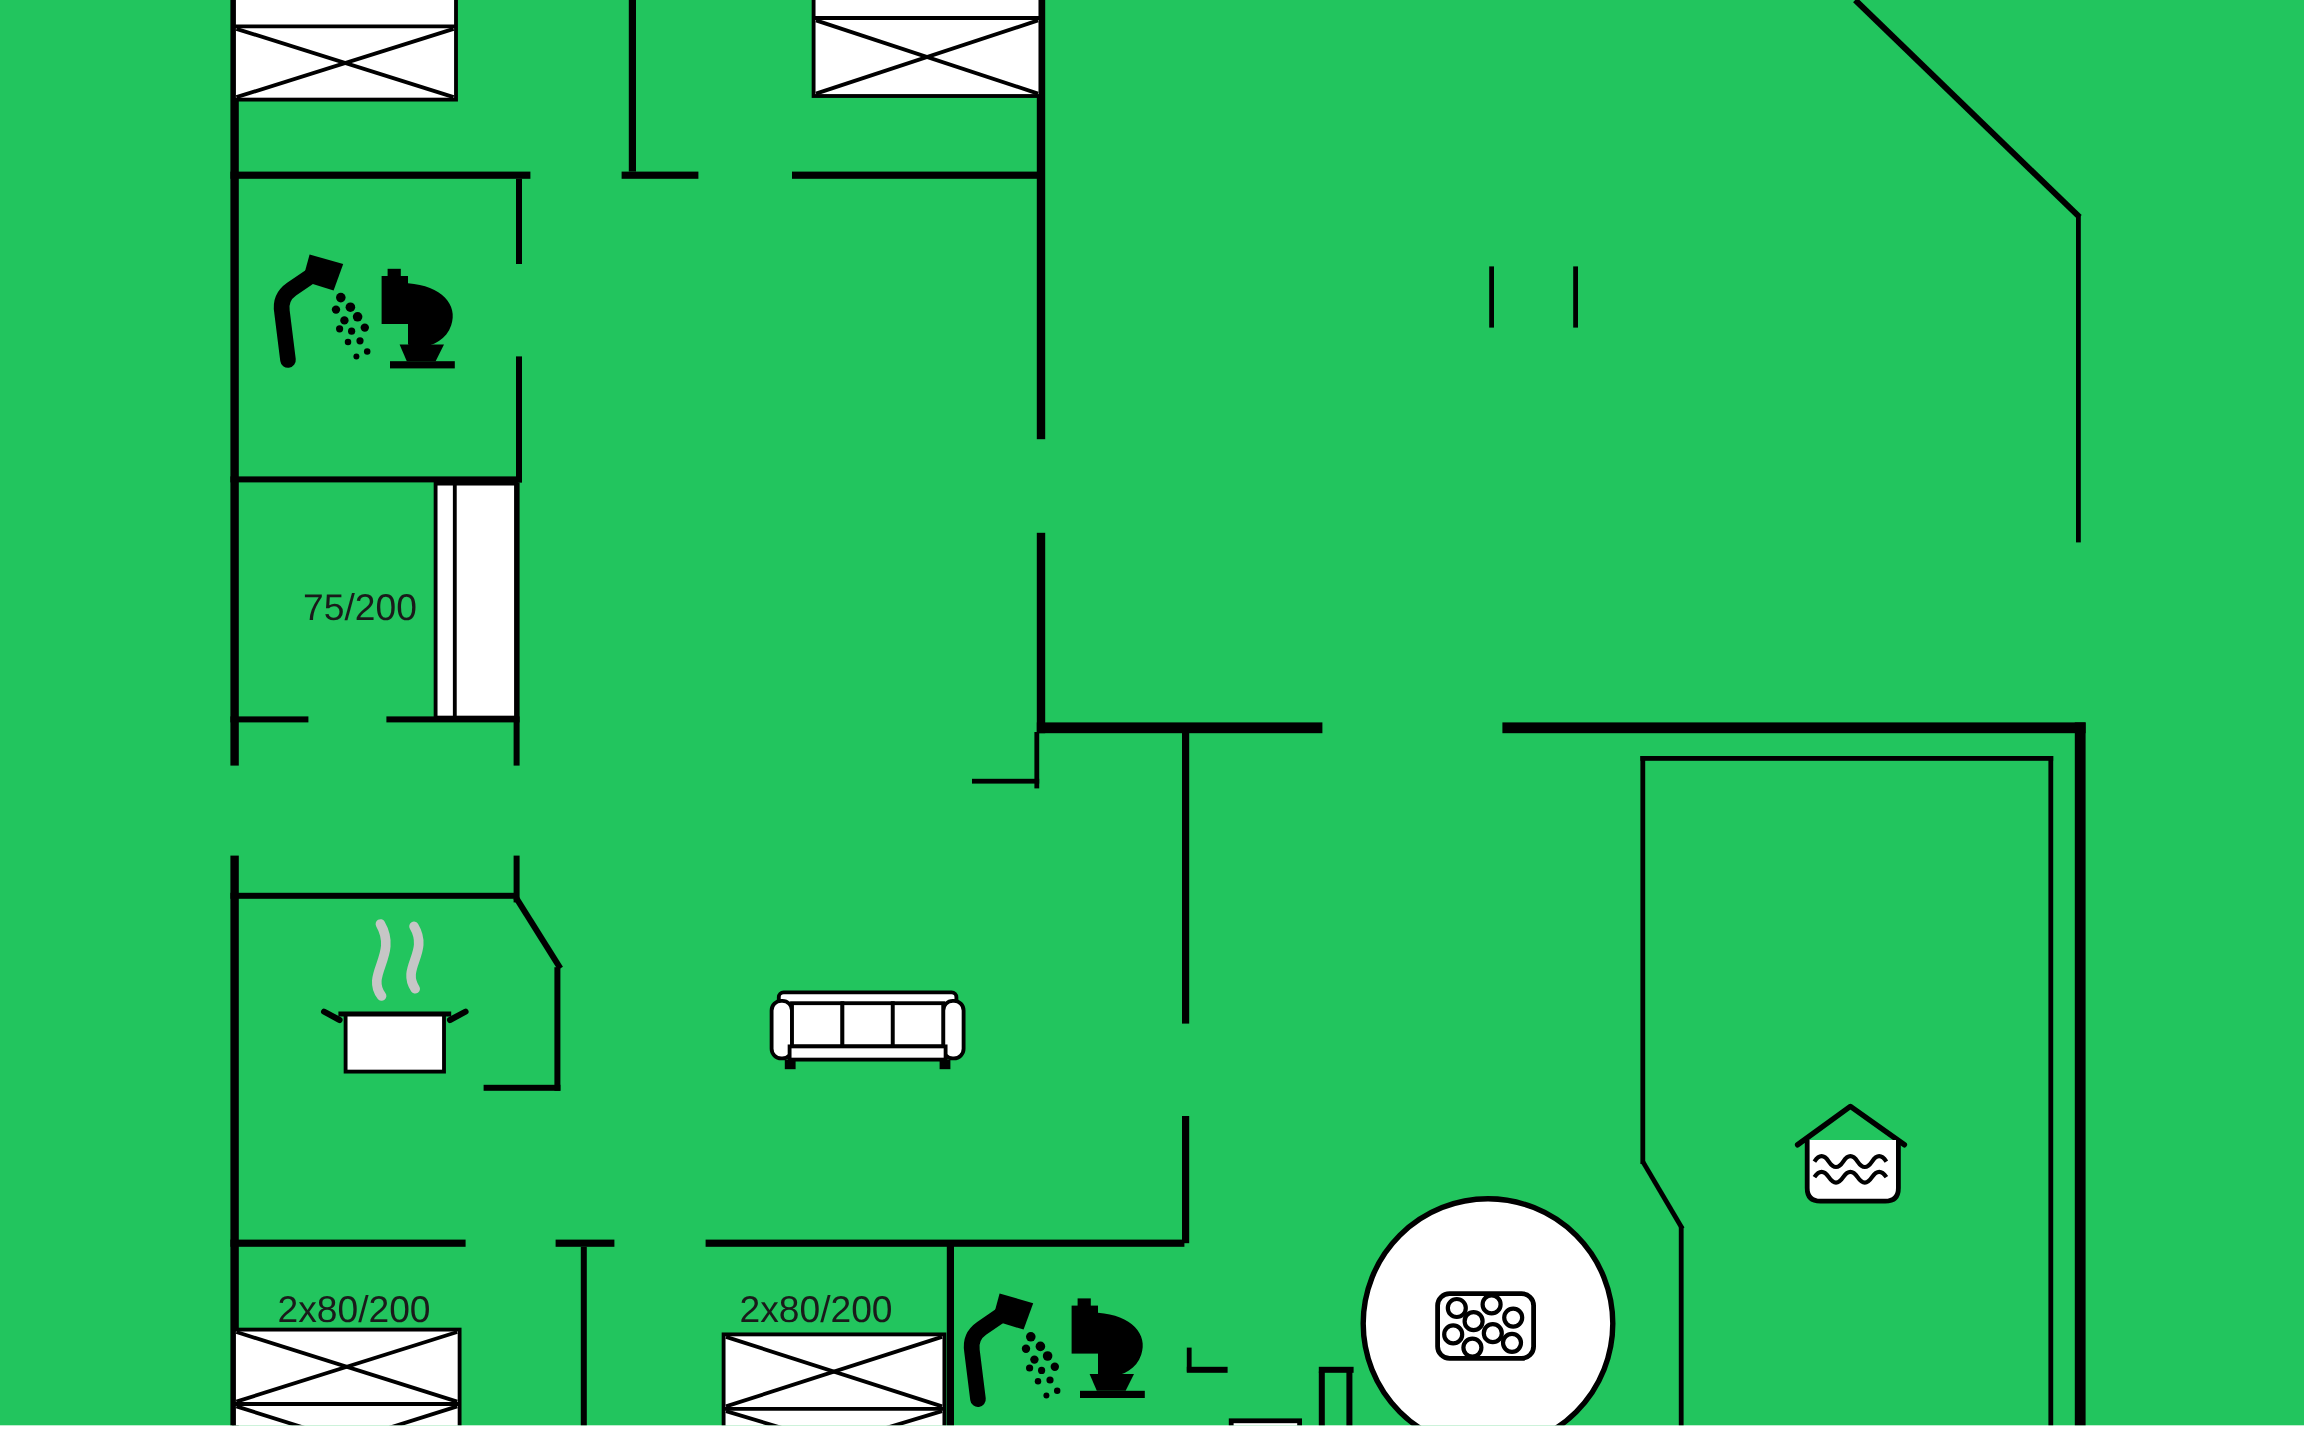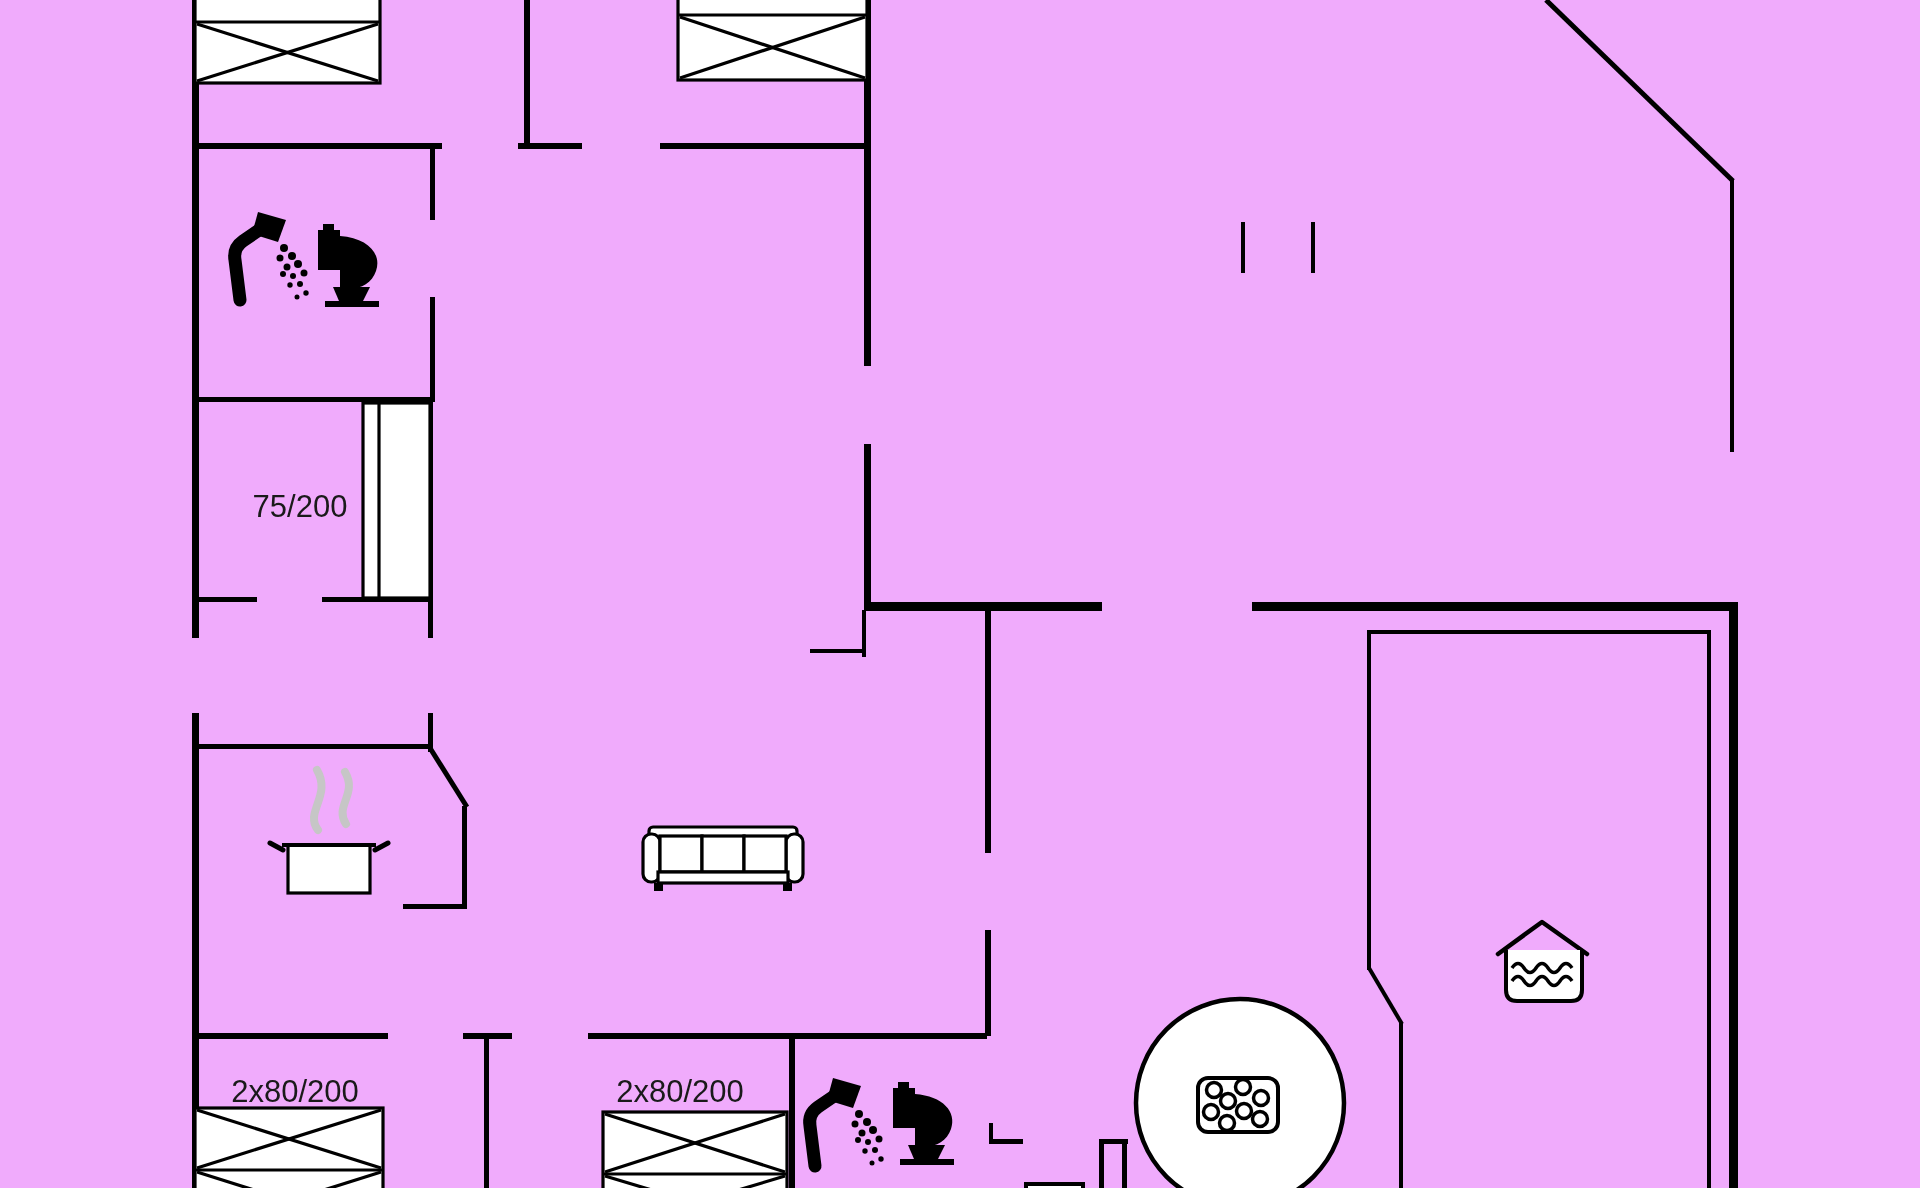--- a/index.html
+++ b/index.html
@@ -1,19 +1,19 @@
 <!DOCTYPE html>
 <html><head>
 <meta charset="utf-8">
 <style>
   html,body{margin:0;padding:0;background:#fff;}
   .stage{
     position:relative;
     width:1920px;height:1188px;
-    background:#f0abfc;
+    background:#22c55e;
     overflow:hidden;
     font-family:"Liberation Sans", sans-serif;
   }
   .stage svg{display:block;width:1920px;height:1200px;}
   .wall{fill:#000000;}
   .furn{stroke:#000000;stroke-width:3.2;fill:#ffffff;}
   .furnline{stroke:#000000;stroke-width:3.2;fill:none;}
   .solid{fill:#000000;stroke:none;}
   .steam{stroke:#c6c6c6;stroke-width:8;fill:none;stroke-linecap:round;}
   .sizelabel{

